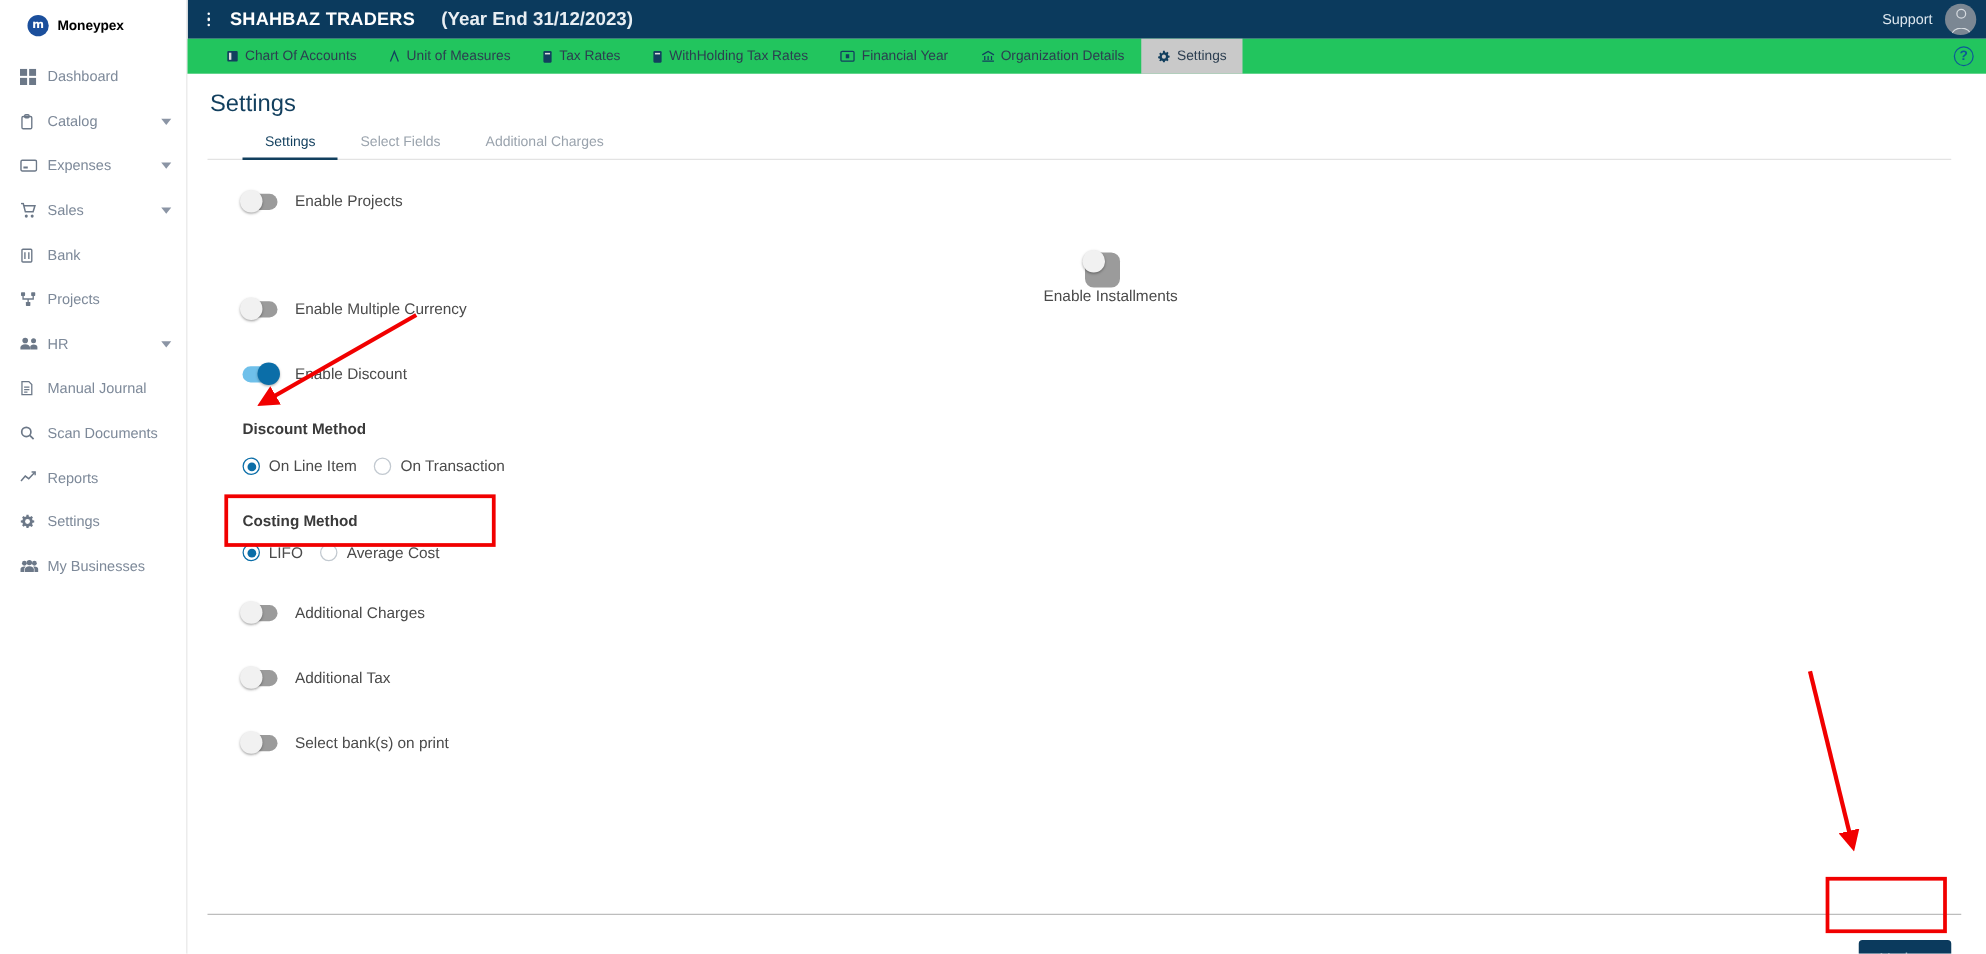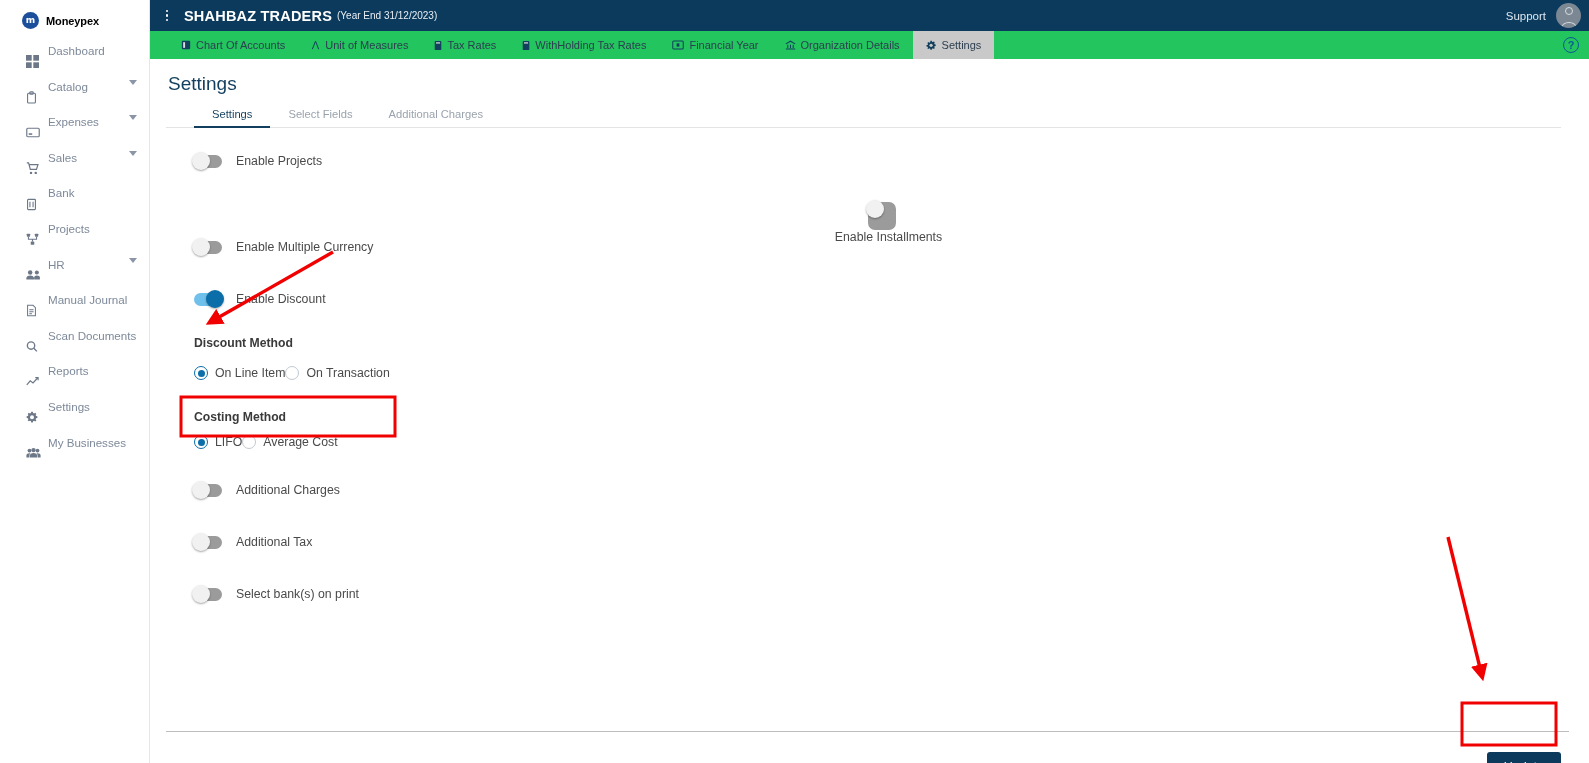--- a/index.html
+++ b/index.html
@@ -29,22 +29,22 @@
     display: flex; align-items: center; justify-content: center;
     color: #ffffff; font-size: 9px; font-weight: bold;
     font-family: "DejaVu Sans", sans-serif; line-height: 1;
   }
   .brand-name {
     font-size: 11px; font-weight: bold; color: #000000;
     letter-spacing: -0.1px;
   }
   .nav { margin-top: 12px; }
   .nav-item {
-    display: flex; 
-    height: 35.6px; padding-left: 26px; padding-right: 12px;
+    display: flex; align-items: center;
+    height: 35.6px; padding-left: 16px; padding-right: 12px;
     color: #7d8999; font-size: 11.6px; cursor: pointer;
     position: relative;
   }
   .nav-ico {
     width: 17px; flex: 0 0 17px; display: flex; align-items: center;
     color: #6c7888;
   }
   .nav-ico svg { display:block; }
   .nav-label { margin-left: 5px; white-space: nowrap; }
   .caret {
@@ -64,21 +64,21 @@
   }
   .kebab {
     width: 26px; display: flex; flex-direction: column; align-items: center;
     justify-content: center; gap: 2px; cursor: pointer; margin-left: 4px;
   }
   .kebab i { width: 2.5px; height: 2.5px; background: #ffffff; border-radius: 50%; display:block; }
   .org-title {
     font-size: 14.5px; font-weight: bold; letter-spacing: 0.2px;
     margin-left: 4px;
   }
-  .org-sub { font-size: 10px; font-weight: normal; margin-left: 5px; color: #e8eef3; }
+  .org-sub { font-size: 15px; font-weight: bold; margin-left: 21px; color: #e8eef3; }
   .topbar-right { margin-left: auto; display: flex; align-items: center; gap: 10px; padding-right: 8px; }
   .support { font-size: 11.5px; color: #dce6ee; cursor: pointer; }
   .avatar {
     width: 25px; height: 25px; border-radius: 50%; background: #7b8793;
     display: flex; align-items: flex-end; justify-content: center;
     overflow: hidden; cursor: pointer; position: relative;
   }
   .avatar .head {
     position: absolute; top: 4px; left: 50%; transform: translateX(-50%);
     width: 8px; height: 8px; border-radius: 50%;
@@ -149,21 +149,21 @@
     transition: none;
   }
   .switch.on { background: #6fc0ea; }
   .switch.on .knob { left: 12px; background: #0b6ea8; box-shadow: 0 1px 2px rgba(0,0,0,.3); }
   .switch-label { margin-left: 14px; font-size: 12.3px; color: #4a4a4a; }
 
   .group-title {
     font-size: 12.2px; font-weight: bold; color: #3a3a3a;
     margin-bottom: 11px; margin-top: 2px;
   }
-  .radio-row { display: flex; align-items: flex-end; }
+  .radio-row { display: flex; align-items: flex-end; gap: 14px; }
   .radio { display: flex; align-items: center; cursor: pointer; }
   .radio .dot {
     width: 14px; height: 14px; border-radius: 50%;
     border: 1.6px solid #c2c9d0; background: #fff;
     display: flex; align-items: center; justify-content: center;
     flex: 0 0 14px;
   }
   .radio.sel .dot { border-color: #0b6ea8; }
   .radio.sel .dot::after {
     content: ""; width: 7px; height: 7px; border-radius: 50%; background: #0b6ea8;

